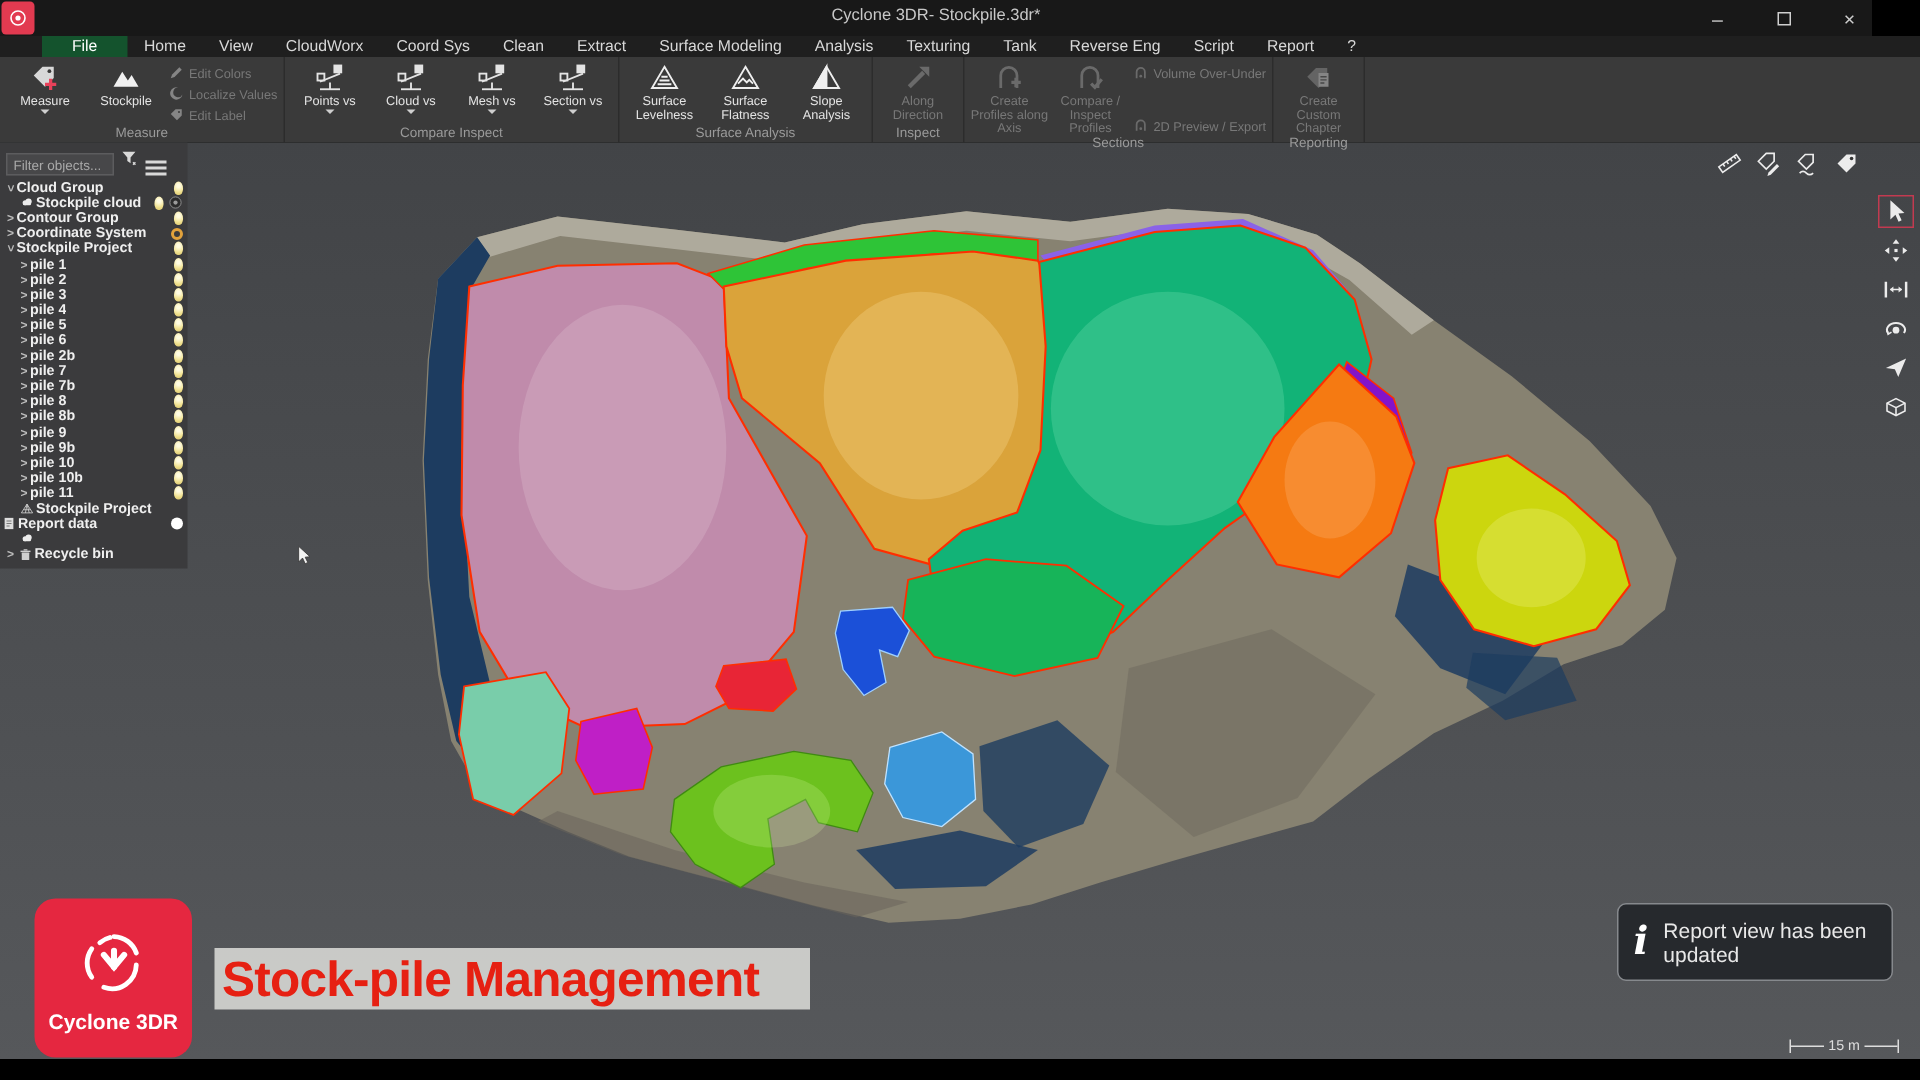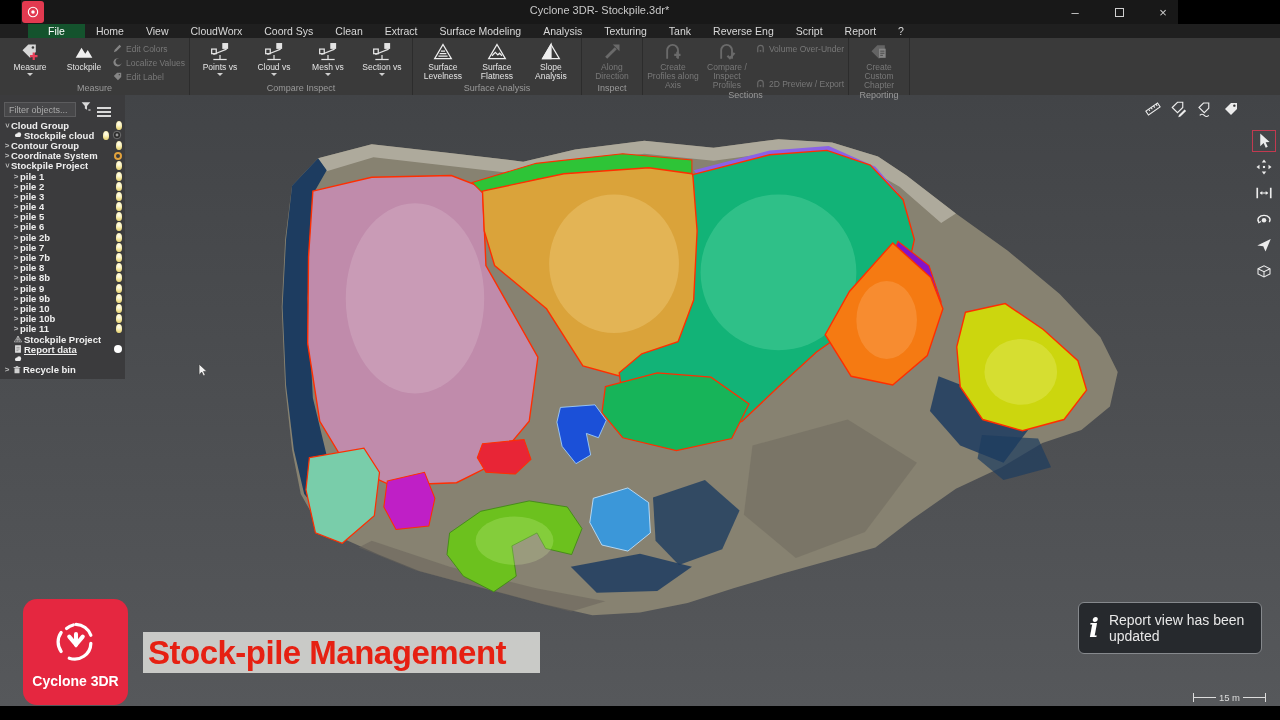--- a/index.html
+++ b/index.html
@@ -1,21 +1,21 @@
 <!DOCTYPE html>
 <html><head>
 <meta charset="utf-8">
 <style>
   html,body{margin:0;padding:0;background:#000;}
   *{box-sizing:border-box;}
   #stage{position:relative;width:1280px;height:720px;overflow:hidden;
          font-family:"Liberation Sans",sans-serif;background:#000;}
 
   
-  #titlebar{position:absolute;left:0;top:0;width:1157px;height:24px;background:#181818;margin-left:21px;}
+  #titlebar{position:absolute;left:0;top:0;width:1248px;height:24px;background:#181818;}
   #appicon{position:absolute;left:1px;top:1px;width:22px;height:22px;border-radius:3px;
            background:#e23a50;display:flex;align-items:center;justify-content:center;}
   #appicon svg{width:16px;height:16px;}
   #wintitle{position:absolute;left:0;right:0;top:4px;text-align:center;color:#c8c8c8;font-size:11px;}
   #wincontrols{position:absolute;right:6px;top:0;height:24px;display:flex;align-items:center;gap:26px;color:#cfcfcf;}
   .wc{width:18px;height:18px;display:flex;align-items:center;justify-content:center;font-size:13px;cursor:default;}
   .maxbox{width:9px;height:9px;border:1px solid #cfcfcf;}
 
   
   #menubar{position:absolute;left:0;top:24px;width:1280px;height:14px;background:#1f1f1f;
@@ -609,21 +609,21 @@
           <span class="ticon">
             <svg viewBox="0 0 24 24" fill="none" stroke="#cfcfcf" stroke-width="1.4">
               <path d="M12 5 L21 19 H3 Z"></path>
               <path d="M12 5 L9.5 19 M12 5 L15.5 19 M7 14 h10.5"></path>
             </svg>
           </span>
           <span class="tlabel">Stockpile Project</span>
           <span class="tspace"></span>
           <span class="rgap"></span>
         </div>
-        <div class="trow" style="padding-left: 12px; text-decoration: underline;">
+        <div class="trow" style="">
           <span class="ticon">
             <svg viewBox="0 0 24 24">
               <rect x="5" y="3" width="14" height="18" fill="#dedede"></rect>
               <path d="M8 8 h8 M8 12 h8 M8 16 h5" stroke="#6a6a6a" stroke-width="1.4"></path>
             </svg>
           </span>
           <span class="tlabel">Report data</span>
           <span class="tspace"></span>
           <span class="rgap">
             <span class="dot"></span>

